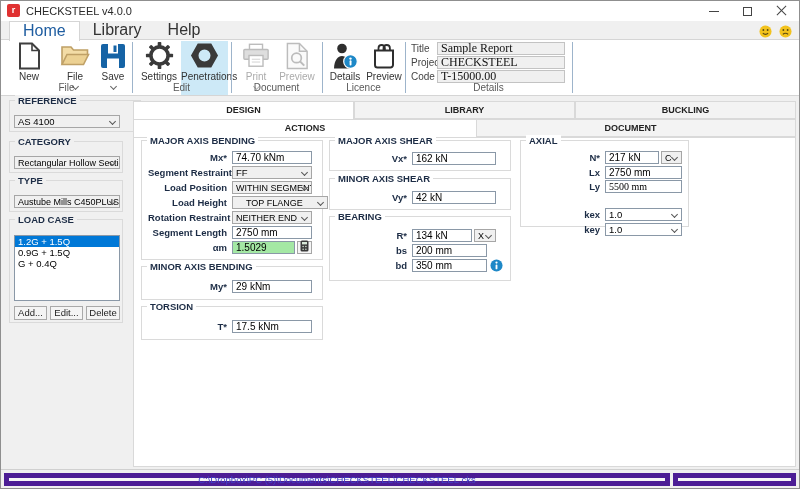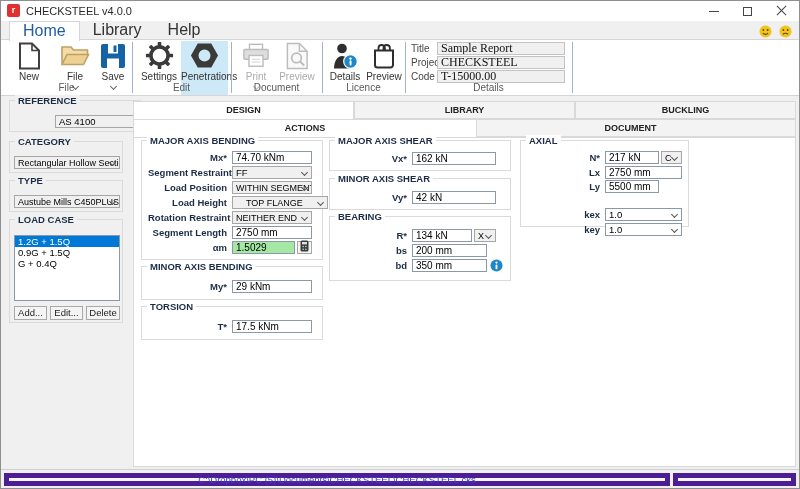--- a/index.html
+++ b/index.html
@@ -264,21 +264,21 @@
 
     <div class="rgroup-label" style="left:0; width:131px;">File</div>
     <div class="rgroup-label" style="left:131px; width:99px;">Edit</div>
     <div class="rgroup-label" style="left:230px; width:91px;">Document</div>
     <div class="rgroup-label" style="left:321px; width:83px;">Licence</div>
     <div class="rgroup-label" style="left:404px; width:167px;">Details</div>
   </div>
 
   <div class="grp on-gray" style="left:8px; top:99px; width:132px; height:32px;">
     <div class="gtitle">REFERENCE</div>
-    <div class="combo" style="position:absolute; left:4px; top:14px; width:106px;margin-left:41px;">
+    <div class="combo" style="position:absolute; left:4px; top:14px; width:106px;">
       <span>AS 4100</span>
       <span class="chev"></span>
     </div>
   </div>
 
   <div class="grp on-gray" style="left:8px; top:140px; width:114px; height:32px;">
     <div class="gtitle">CATEGORY</div>
     <div class="combo" style="position:absolute; left:4px; top:14px; width:106px; font-size:9px;">
       <span>Rectangular Hollow Section</span>
       <span class="chev"></span>
@@ -481,21 +481,21 @@
         </div>
       <div class="frow" style="margin-bottom:1.5px;">
           <div class="flabel" style="width:78px;">Lx</div>
         <div class="farea">
             <input class="tfield" style="width: 77px;" value="2750 mm">
           </div>
         </div>
       <div class="frow" style="margin-bottom:15px;">
           <div class="flabel" style="width:78px;">Ly</div>
         <div class="farea">
-            <input class="tfield" style="width: 54px;" value="5500 mm">
+            <input class="tfield" style="width: 77px; font-family: Liberation Serif, serif;" value="5500 mm">
           </div>
         </div>
       <div class="frow" style="margin-bottom:1.5px;">
           <div class="flabel" style="width:78px;">kex</div>
         <div class="farea">
             <div class="combo white" style="width:77px;">
               <span>1.0</span>
               <span class="chev"></span>
             </div>
           </div>

